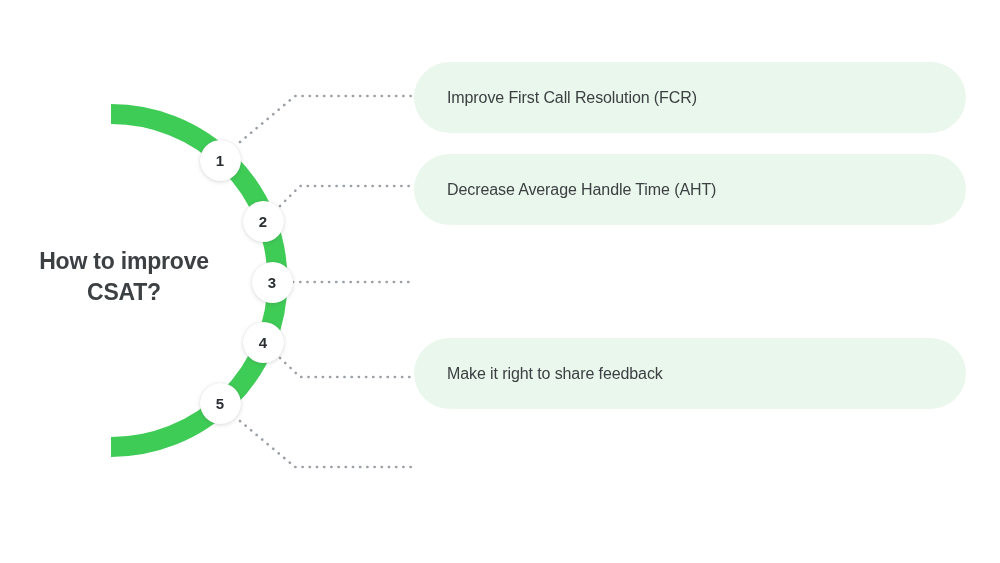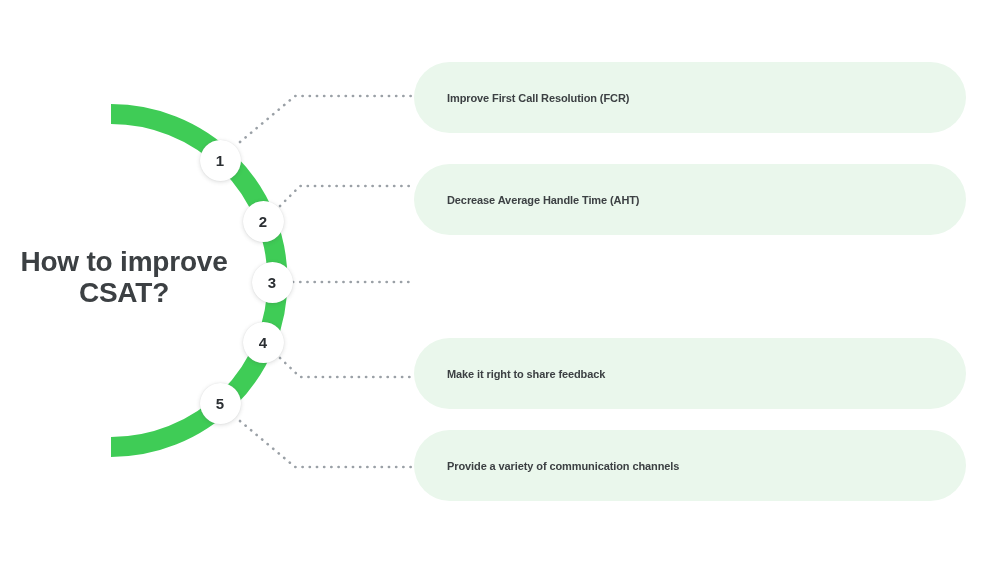--- a/index.html
+++ b/index.html
@@ -22,21 +22,21 @@
     height: 563px;
   }
 
   
   .question-title {
     position: absolute;
     left: 0px;
     top: 246px;
     width: 248px;
     text-align: center;
-    font-size: 28px;
+    font-size: 23px;
     line-height: 31px;
     font-weight: bold;
     color: #3c4043;
     letter-spacing: -0.2px;
   }
 
   
   .flow-svg {
     position: absolute;
     left: 0;
@@ -73,22 +73,22 @@
     height: 71px;
     background: #eaf7ec;
     border-radius: 36px;
     display: flex;
     align-items: center;
     box-sizing: border-box;
     padding-left: 33px;
     padding-right: 26px;
   }
   .card-label {
-    font-size: 11px;
-    font-weight: bold;
+    font-size: 16px;
+    font-weight: normal;
     color: #3c4043;
     letter-spacing: -0.1px;
     line-height: 20px;
   }
 </style>
 </head>
 <body>
 
 <div id="canvas">
 
@@ -121,23 +121,20 @@
   <div class="step-node" style="left:263px; top:342px;">
     <span>4</span>
   </div>
   <div class="step-node" style="left:220px; top:403px;">
     <span>5</span>
   </div>
 
   <div class="card" style="top:62px;">
     <span class="card-label">Improve First Call Resolution (FCR)</span>
   </div>
-  <div class="card" style="top:154px;margin-top:10px;">
+  <div class="card" style="top:154px;">
     <span class="card-label">Decrease Average Handle Time (AHT)</span>
   </div>
   <div class="card" style="top:338px;">
     <span class="card-label">Make it right to share feedback</span>
   </div>
-  <div class="card" style="top:430px;">
-    <span class="card-label">Provide a variety of communication channels</span>
-  </div>
 
 </div>
 
 </body></html>

